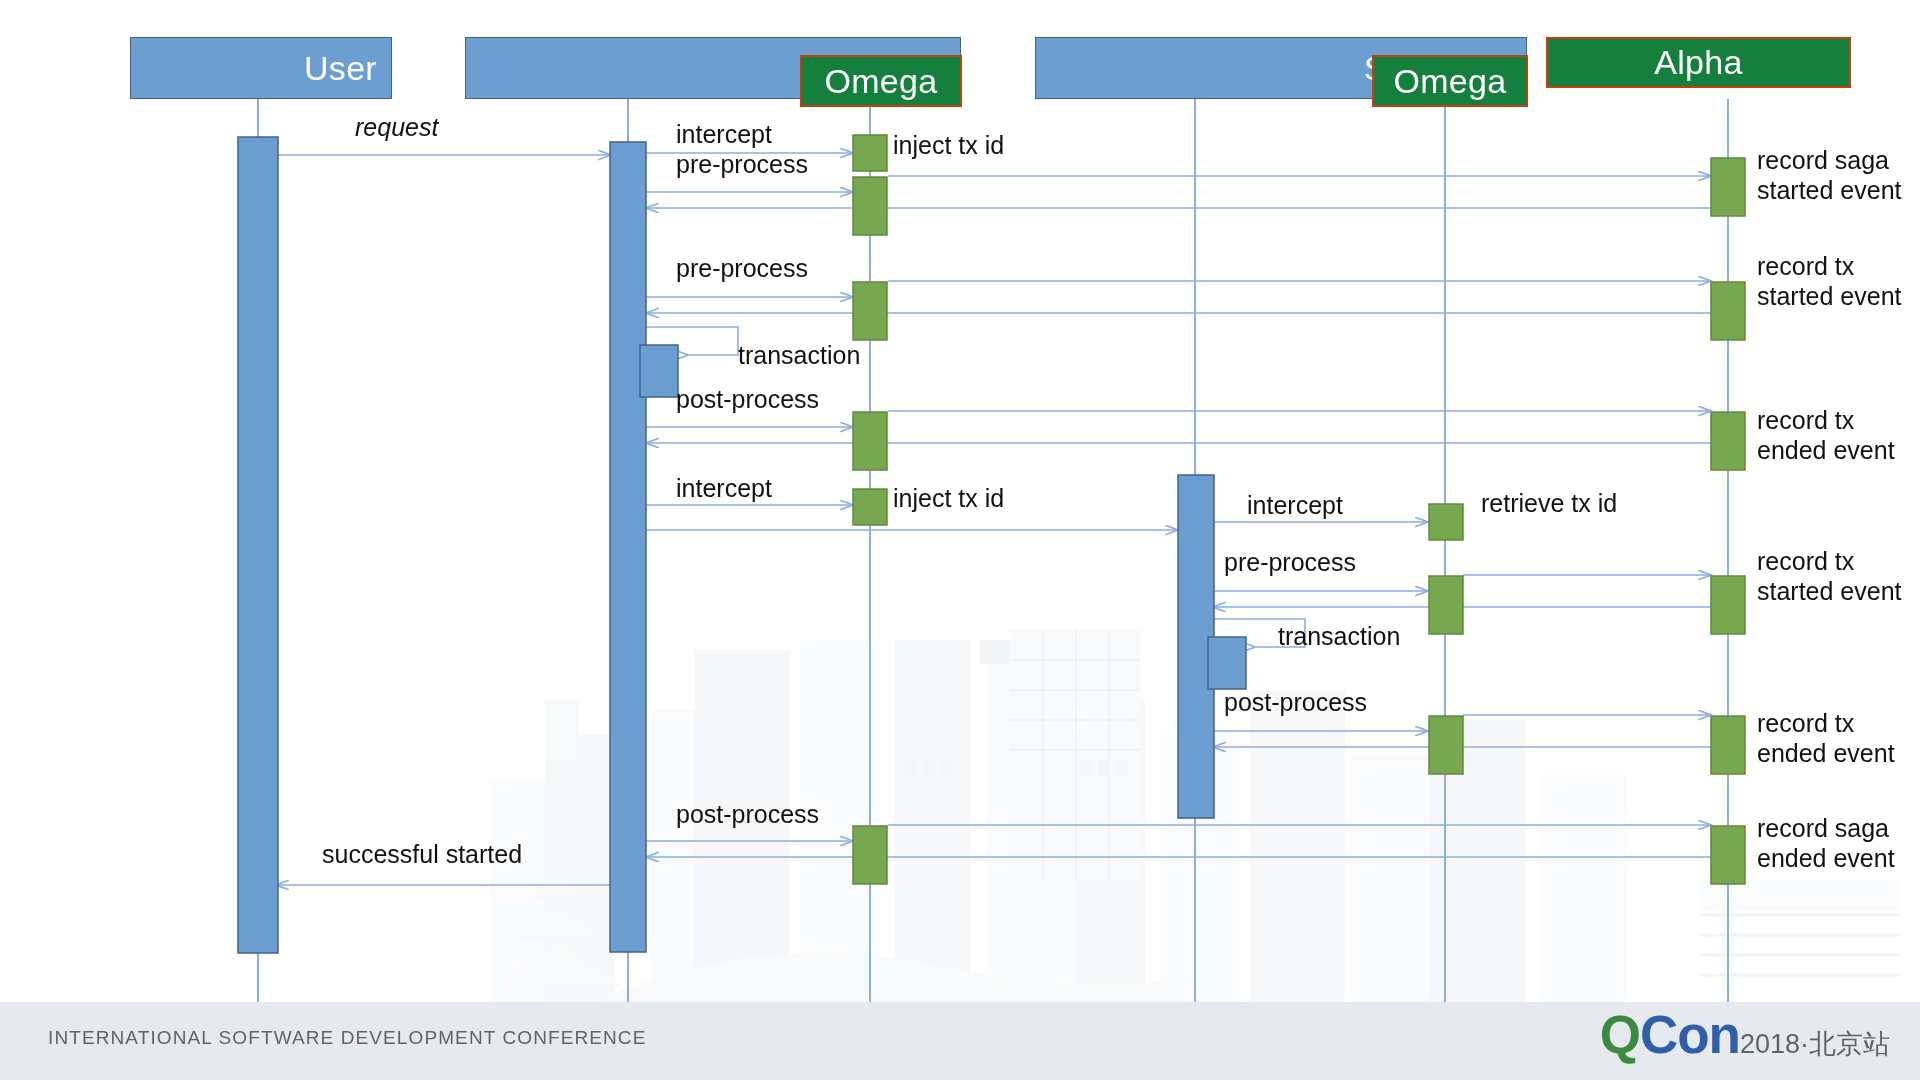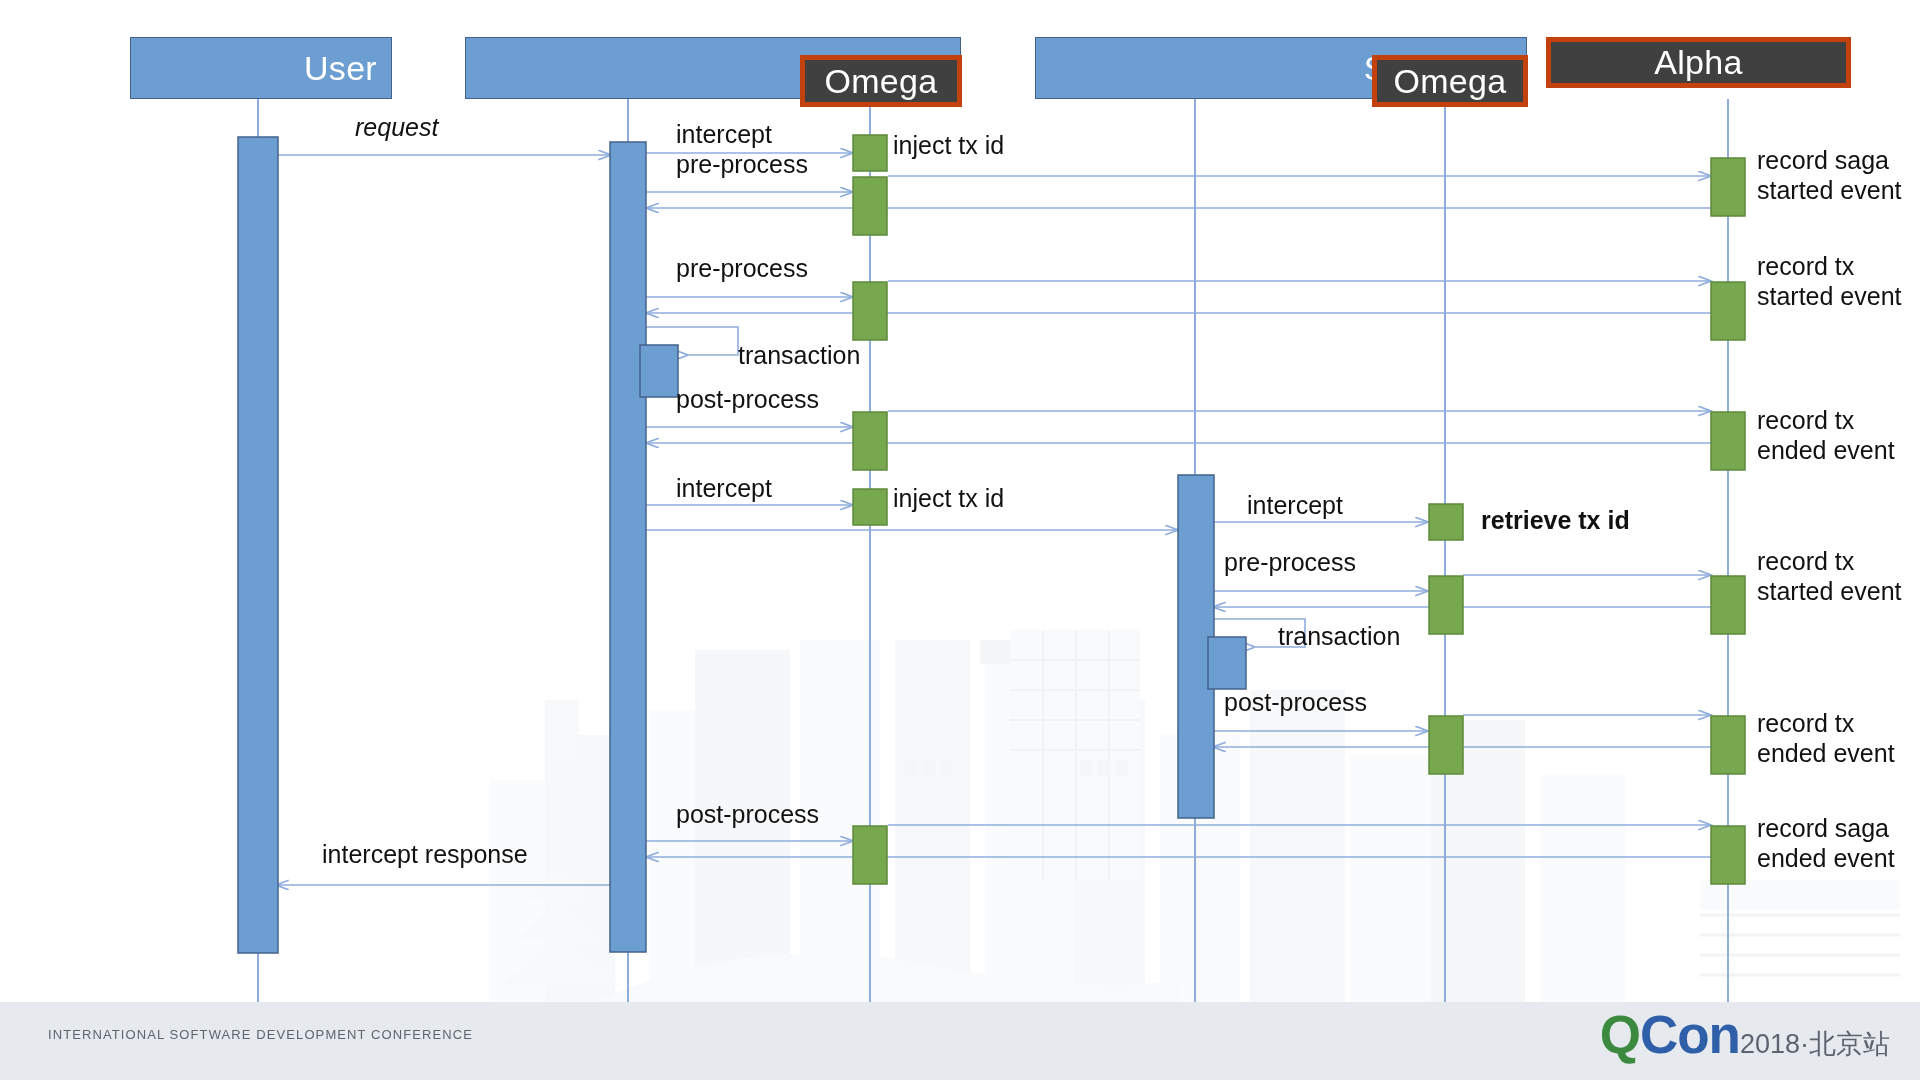--- a/index.html
+++ b/index.html
@@ -14,41 +14,41 @@
   svg.diagram{position:absolute;left:0;top:0;width:1920px;height:1080px;}
 
   
   .footer-bar{
     position:absolute;left:0;bottom:0;width:1920px;height:78px;
     background:#e6eaee;
     z-index:5;
   }
   .footer-text{
     position:absolute;left:48px;top:1027px;
-    font-size:13px;letter-spacing:1.1px;color:#5d6470;
+    font-size:19px;letter-spacing:1.1px;color:#5d6470;
     font-family:"Liberation Sans", sans-serif;
     z-index:7;white-space:nowrap;
   }
   .qcon-logo{
     position:absolute;right:30px;top:1008px;
     display:flex;align-items:baseline;z-index:7;
   }
   .qcon-q{font-size:53px;font-weight:bold;color:#3c8a3f;line-height:1;letter-spacing:-1px;}
   .qcon-con{font-size:53px;font-weight:bold;color:#2f5fa8;line-height:1;letter-spacing:-1px;}
   .qcon-year{font-size:27px;color:#5d6470;letter-spacing:0px;}
 
   
   .lbox{
     position:absolute;box-sizing:border-box;
     display:flex;align-items:center;justify-content:center;
     color:#ffffff;font-size:34px;letter-spacing:0.3px;
     z-index:3;
   }
   .lbox.blue{background:#6d9ed1;border:1px solid #44618a;}
-  .lbox.green{background:#404040;border:5px solid #c2410c;align-items:center;}
+  .lbox.green{background:#15803d;border:2px solid #c2410c;align-items:center;}
   .lbox.right{justify-content:flex-end;padding-right:14px;}
 
   
   .msg{
     position:absolute;z-index:4;
     font-size:25px;color:#111111;white-space:nowrap;
     font-family:"Liberation Sans", sans-serif;
     line-height:1.18;
   }
   .msg.two-line{white-space:pre-line;}
@@ -213,32 +213,32 @@
       <div class="msg" style="left: 676px; top: 254px;">pre-process</div>
       <div class="msg two-line" style="left: 1757px; top: 252px;">record tx
 started event</div>
       <div class="msg" style="left: 738px; top: 341px;">transaction</div>
       <div class="msg" style="left: 676px; top: 385px;">post-process</div>
       <div class="msg two-line" style="left: 1757px; top: 406px;">record tx
 ended event</div>
       <div class="msg" style="left: 676px; top: 474px;">intercept</div>
       <div class="msg" style="left: 893px; top: 484px;">inject tx id</div>
       <div class="msg" style="left: 1247px; top: 491px;">intercept</div>
-      <div class="msg" style="left: 1481px; top: 506px; font-weight: bold;">retrieve tx id</div>
+      <div class="msg" style="left: 1481px; top: 489px;">retrieve tx id</div>
       <div class="msg" style="left: 1224px; top: 548px;">pre-process</div>
       <div class="msg two-line" style="left: 1757px; top: 547px;">record tx
 started event</div>
       <div class="msg" style="left: 1278px; top: 622px;">transaction</div>
       <div class="msg" style="left: 1224px; top: 688px;">post-process</div>
       <div class="msg two-line" style="left: 1757px; top: 709px;">record tx
 ended event</div>
       <div class="msg" style="left: 676px; top: 800px;">post-process</div>
       <div class="msg two-line" style="left: 1757px; top: 814px;">record saga
 ended event</div>
-      <div class="msg" style="left: 322px; top: 840px;">intercept response</div>
+      <div class="msg" style="left: 322px; top: 840px;">successful started</div>
     </div>
 
   <div class="footer-bar"></div>
   <div class="footer-text">INTERNATIONAL SOFTWARE DEVELOPMENT CONFERENCE</div>
   <div class="qcon-logo">
     <span class="qcon-q">Q</span>
     <span class="qcon-con">Con</span>
     <span class="qcon-year">2018·北京站</span>
   </div>
 

